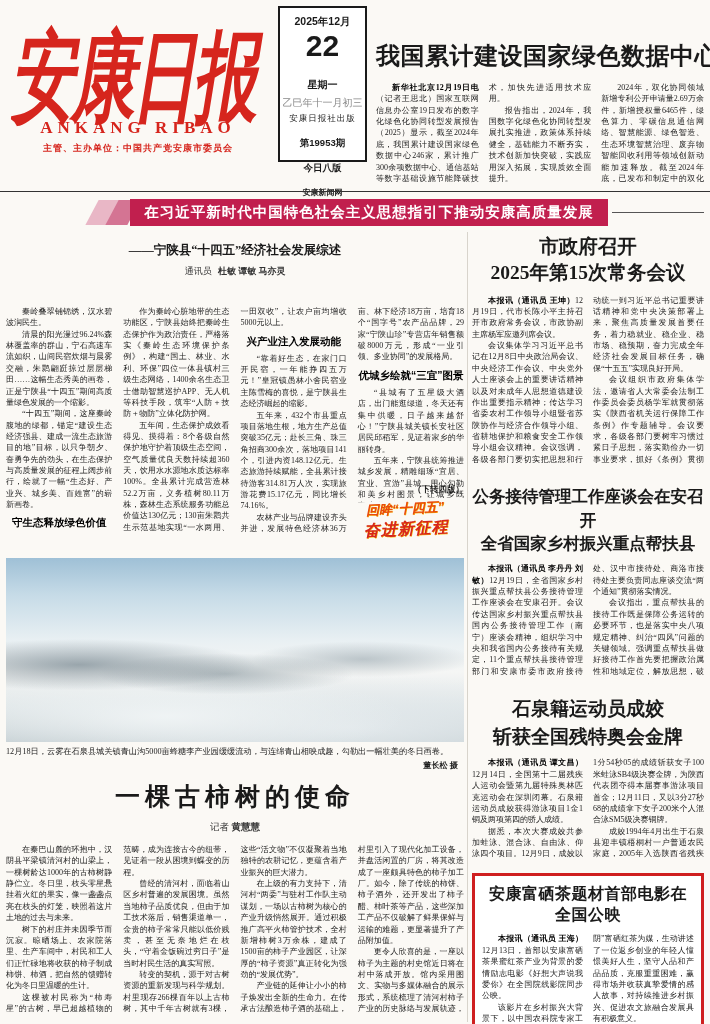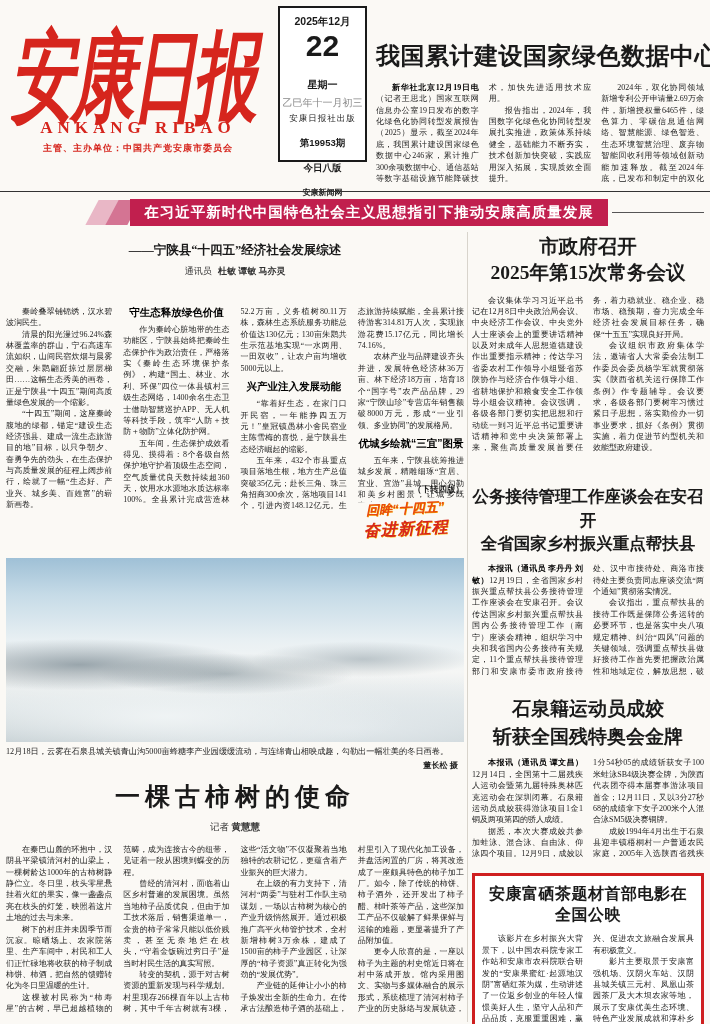--- a/index.html
+++ b/index.html
@@ -170,20 +170,21 @@
       <p class="para">清晨的阳光漫过96.24%森林覆盖率的群山，宁石高速车流如织，山间民宿炊烟与晨雾交融，朱鹮翩跹掠过层层梯田……这幅生态秀美的画卷，正是宁陕县“十四五”期间高质量绿色发展的一个缩影。</p>
       <p class="para">“十四五”期间，这座秦岭腹地的绿都，锚定“建设生态经济强县、建成一流生态旅游目的地”目标，以只争朝夕、奋勇争先的劲头，在生态保护与高质量发展的征程上阔步前行，绘就了一幅“生态好、产业兴、城乡美、百姓富”的崭新画卷。</p>
       <h4 class="sec-head">守生态释放绿色价值</h4>
       <p class="para">作为秦岭心脏地带的生态功能区，宁陕县始终把秦岭生态保护作为政治责任，严格落实《秦岭生态环境保护条例》，构建“国土、林业、水利、环保”四位一体县镇村三级生态网络，1400余名生态卫士借助智慧巡护APP、无人机等科技手段，筑牢“人防＋技防＋物防”立体化防护网。</p>
       <p class="para">五年间，生态保护成效看得见、摸得着：8个各级自然保护地守护着顶级生态空间，空气质量优良天数持续超360天，饮用水水源地水质达标率100%。全县累计完成营造林52.2万亩，义务植树80.11万株，森林生态系统服务功能总价值达130亿元；130亩朱鹮共生示范基地实现“一水两用、一田双收”，让农户亩均增收5000元以上。</p>
       <h4 class="sec-head">兴产业注入发展动能</h4>
       <p class="para">“靠着好生态，在家门口开民宿，一年能挣四五万元！”皇冠镇愚林小舍民宿业主陈雪梅的喜悦，是宁陕县生态经济崛起的缩影。</p>
       <p class="para">五年来，432个市县重点项目落地生根，地方生产总值突破35亿元；赴长三角、珠三角招商300余次，落地项目141个，引进内资148.12亿元。生态旅游持续赋能，全县累计接待游客314.81万人次，实现旅游花费15.17亿元，同比增长74.16%。</p>
       <p class="para">农林产业与品牌建设齐头并进，发展特色经济林36万亩、林下经济18万亩，培育18个“国字号”农产品品牌，29家“宁陕山珍”专营店年销售额破8000万元，形成“一业引领、多业协同”的发展格局。</p>
       <h4 class="sec-head">优城乡绘就“三宜”图景</h4>
+      <p class="para">“县城有了五星级大酒店，出门能逛绿道，冬天还有集中供暖，日子越来越舒心！”宁陕县城关镇长安社区居民邱稻军，见证着家乡的华丽转身。</p>
       <p class="para">五年来，宁陕县统筹推进城乡发展，精雕细琢“宜居、宜业、宜游”县城，用心勾勒和美乡村图景，让城乡既有“颜值”更有“质感”。</p>
     </div>
   <div class="lead-cont cont-note">（下转四版）</div>
 
   <div class="promo">
     <div class="promo-l1">回眸“十四五”</div>
     <div class="promo-l2">奋进新征程</div>
   </div>
 
   <div class="photo"></div>
@@ -208,20 +209,21 @@
       </div>
   </div>
 
   <div class="right-col">
     <div>
       <div class="gov-headline">
         <div>市政府召开</div>
         <div>2025年第15次常务会议</div>
       </div>
       <div class="gov-body">
+          <p class="para"><b>本报讯（通讯员 王坤）</b>12月19日，代市长陈小平主持召开市政府常务会议，市政协副主席杨军应邀列席会议。</p>
           <p class="para">会议集体学习习近平总书记在12月8日中央政治局会议、中央经济工作会议、中央党外人士座谈会上的重要讲话精神以及对未成年人思想道德建设作出重要指示精神；传达学习省委农村工作领导小组暨省苏陕协作与经济合作领导小组、省耕地保护和粮食安全工作领导小组会议精神。会议强调，各级各部门要切实把思想和行动统一到习近平总书记重要讲话精神和党中央决策部署上来，聚焦高质量发展首要任务，着力稳就业、稳企业、稳市场、稳预期，奋力完成全年经济社会发展目标任务，确保“十五五”实现良好开局。</p>
           <p class="para">会议组织市政府集体学法，邀请省人大常委会法制工作委员会委员杨学军就贯彻落实《陕西省机关运行保障工作条例》作专题辅导。会议要求，各级各部门要树牢习惯过紧日子思想，落实勤俭办一切事业要求，抓好《条例》贯彻实施，着力促进节约型机关和效能型政府建设。</p>
         </div>
     </div>
 
     <div>
       <div class="recep-headline">
         <div>公务接待管理工作座谈会在安召开</div>
         <div>全省国家乡村振兴重点帮扶县</div>
       </div>
@@ -239,19 +241,20 @@
       <div class="ath-body">
           <p class="para"><b>本报讯（通讯员 谭文昌）</b>12月14日，全国第十二届残疾人运动会暨第九届特殊奥林匹克运动会在深圳闭幕。石泉籍运动员成姣获得游泳项目1金1铜及两项第四的骄人成绩。</p>
           <p class="para">据悉，本次大赛成姣共参加蛙泳、混合泳、自由泳、仰泳四个项目。12月9日，成姣以1分54秒05的成绩斩获女子100米蛙泳SB4级决赛金牌，为陕西代表团夺得本届赛事游泳项目首金；12月11日，又以3分27秒68的成绩拿下女子200米个人混合泳SM5级决赛铜牌。</p>
           <p class="para">成姣1994年4月出生于石泉县迎丰镇梧桐村一户普通农民家庭，2005年入选陕西省残疾人游泳队，后入选国家队。目前个人累计获得奖牌50余枚，其中金牌30余枚，是全市首个获得3枚残奥会金牌的运动员。</p>
         </div>
     </div>
 
     <div class="movie-box">
       <div class="movie-headline">安康富硒茶题材首部电影在全国公映</div>
       <div class="movie-body">
+          <p class="para"><b>本报讯（通讯员 王海）</b>12月13日，首部以安康富硒茶果蜜红茶产业为背景的爱情励志电影《好想大声说我爱你》在全国院线影院同步公映。</p>
           <p class="para">该影片在乡村振兴大背景下，以中国农科院专家工作站和安康市农科院联合研发的“安康果蜜红·起源地汉阴”富硒红茶为媒，生动讲述了一位返乡创业的年轻人憧憬美好人生，坚守人品和产品品质，克服重重困难，赢得市场并收获真挚爱情的感人故事，对持续推进乡村振兴、促进农文旅融合发展具有积极意义。</p>
           <p class="para">影片主要取景于安康富强机场、汉阴火车站、汉阴县城关镇三元村、凤凰山茶园茶厂及大木坝农家等地，展示了安康优美生态环境、特色产业发展成就和淳朴乡村风情。该影片于12月6日在中国电影博物馆影院2号厅首映。</p>
         </div>
     </div>
   </div>
 
 </div>
 
 </body></html>

